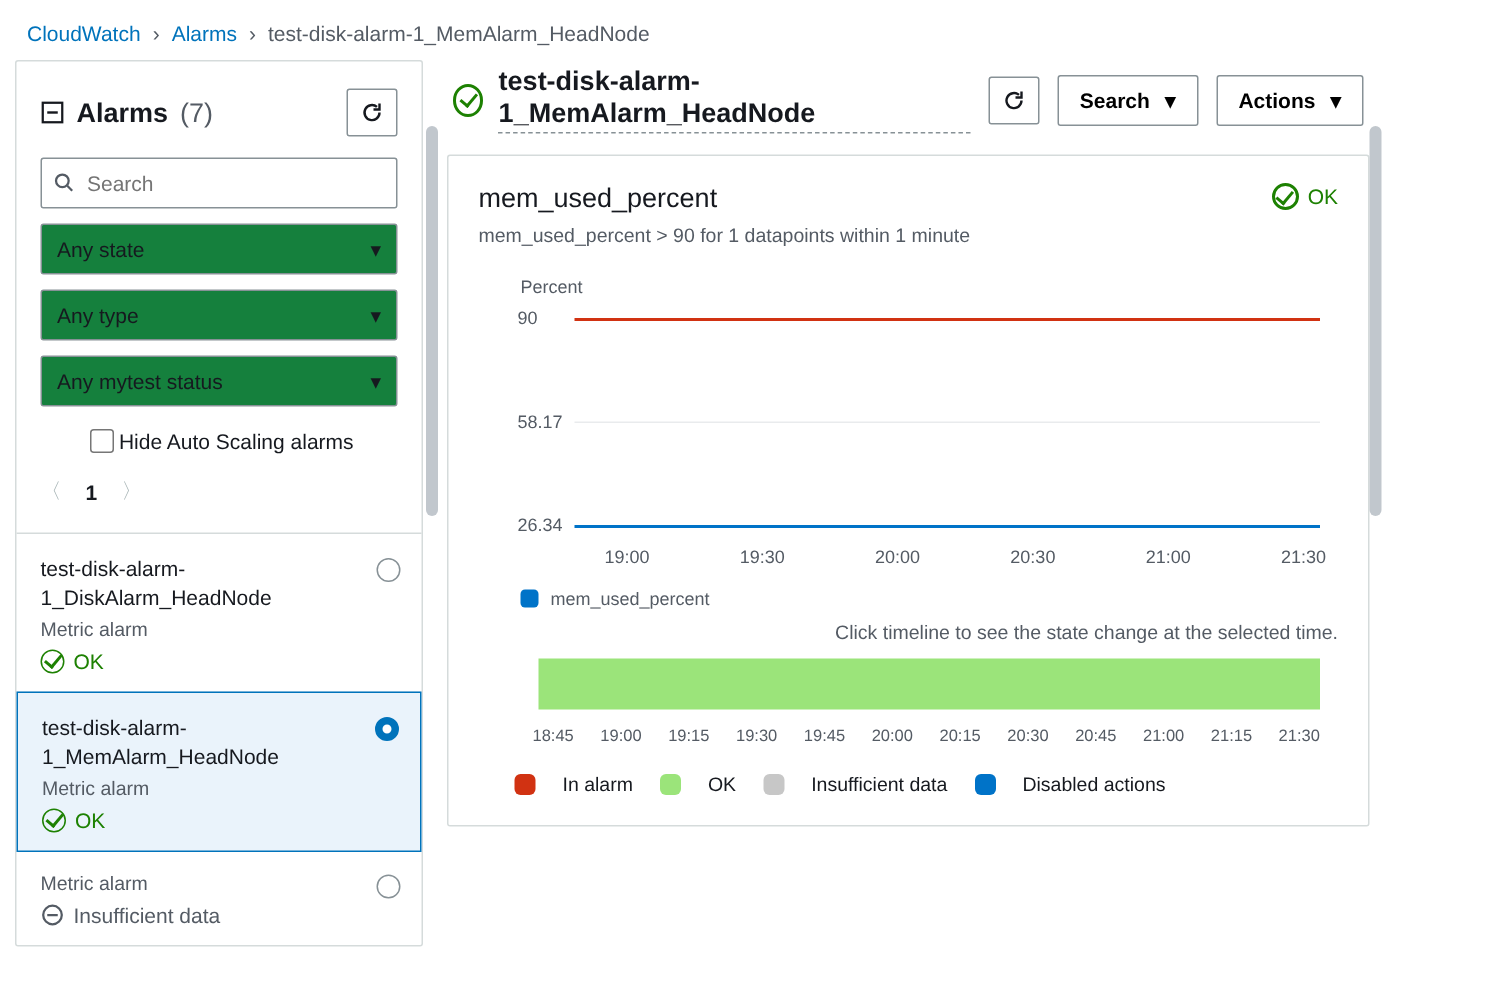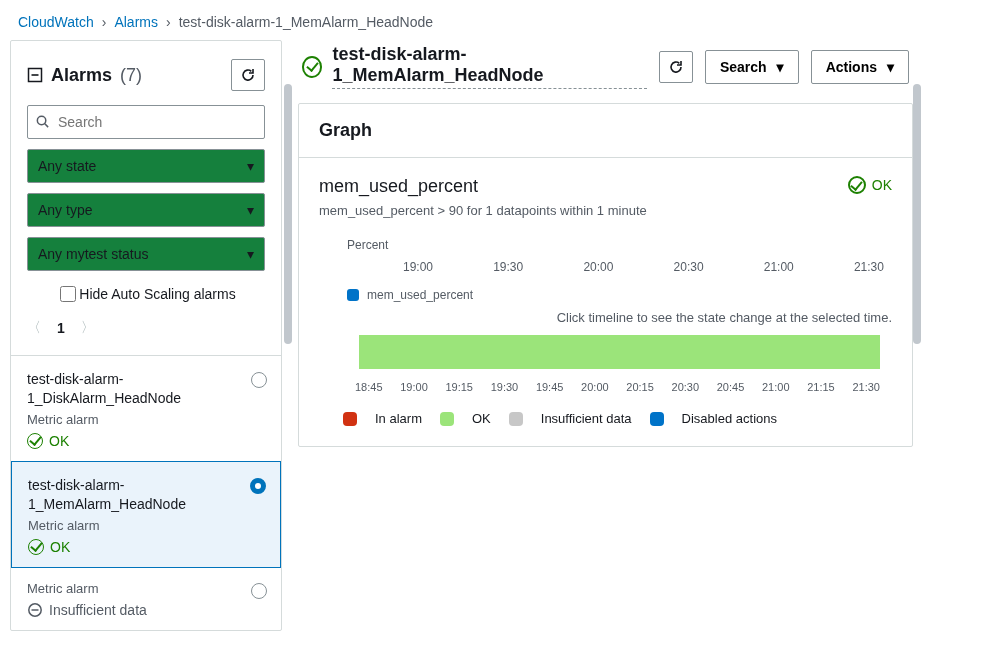--- a/index.html
+++ b/index.html
@@ -222,38 +222,45 @@
         <span>Search</span>
         <span>▾</span>
       </button>
       <button class="btn">
         <span>Actions</span>
         <span>▾</span>
       </button>
     </div>
 
     <div class="card">
-      <div class="card-head">
-            <h3>Graph</h3>
-          </div>
       <div class="card-body">
 
         <div class="metric-head">
           <div>
             <h4>mem_used_percent</h4>
             <div class="metric-desc">mem_used_percent &gt; 90 for 1 datapoints within 1 minute</div>
           </div>
           <div class="ok-badge">
             <span class="ok-ring" style="width:18px;height:18px"></span>
             <span>OK</span>
           </div>
         </div>
 
         <div class="axis-label">Percent</div>
 
+        <div class="chart">
+          <div class="grid">
+            <span class="ylabel" style="top:4%">90</span>
+            <span class="ylabel" style="top:50%">58.17</span>
+            <span class="ylabel" style="top:96%">26.34</span>
+            <div class="gline threshold" style="top:4%"></div>
+            <div class="gline" style="top:50%"></div>
+            <div class="gline data" style="top:96%"></div>
+          </div>
+        </div>
         <div class="xaxis">
           <span>19:00</span>
           <span>19:30</span>
           <span>20:00</span>
           <span>20:30</span>
           <span>21:00</span>
           <span>21:30</span>
         </div>
 
         <div class="legend-top">

